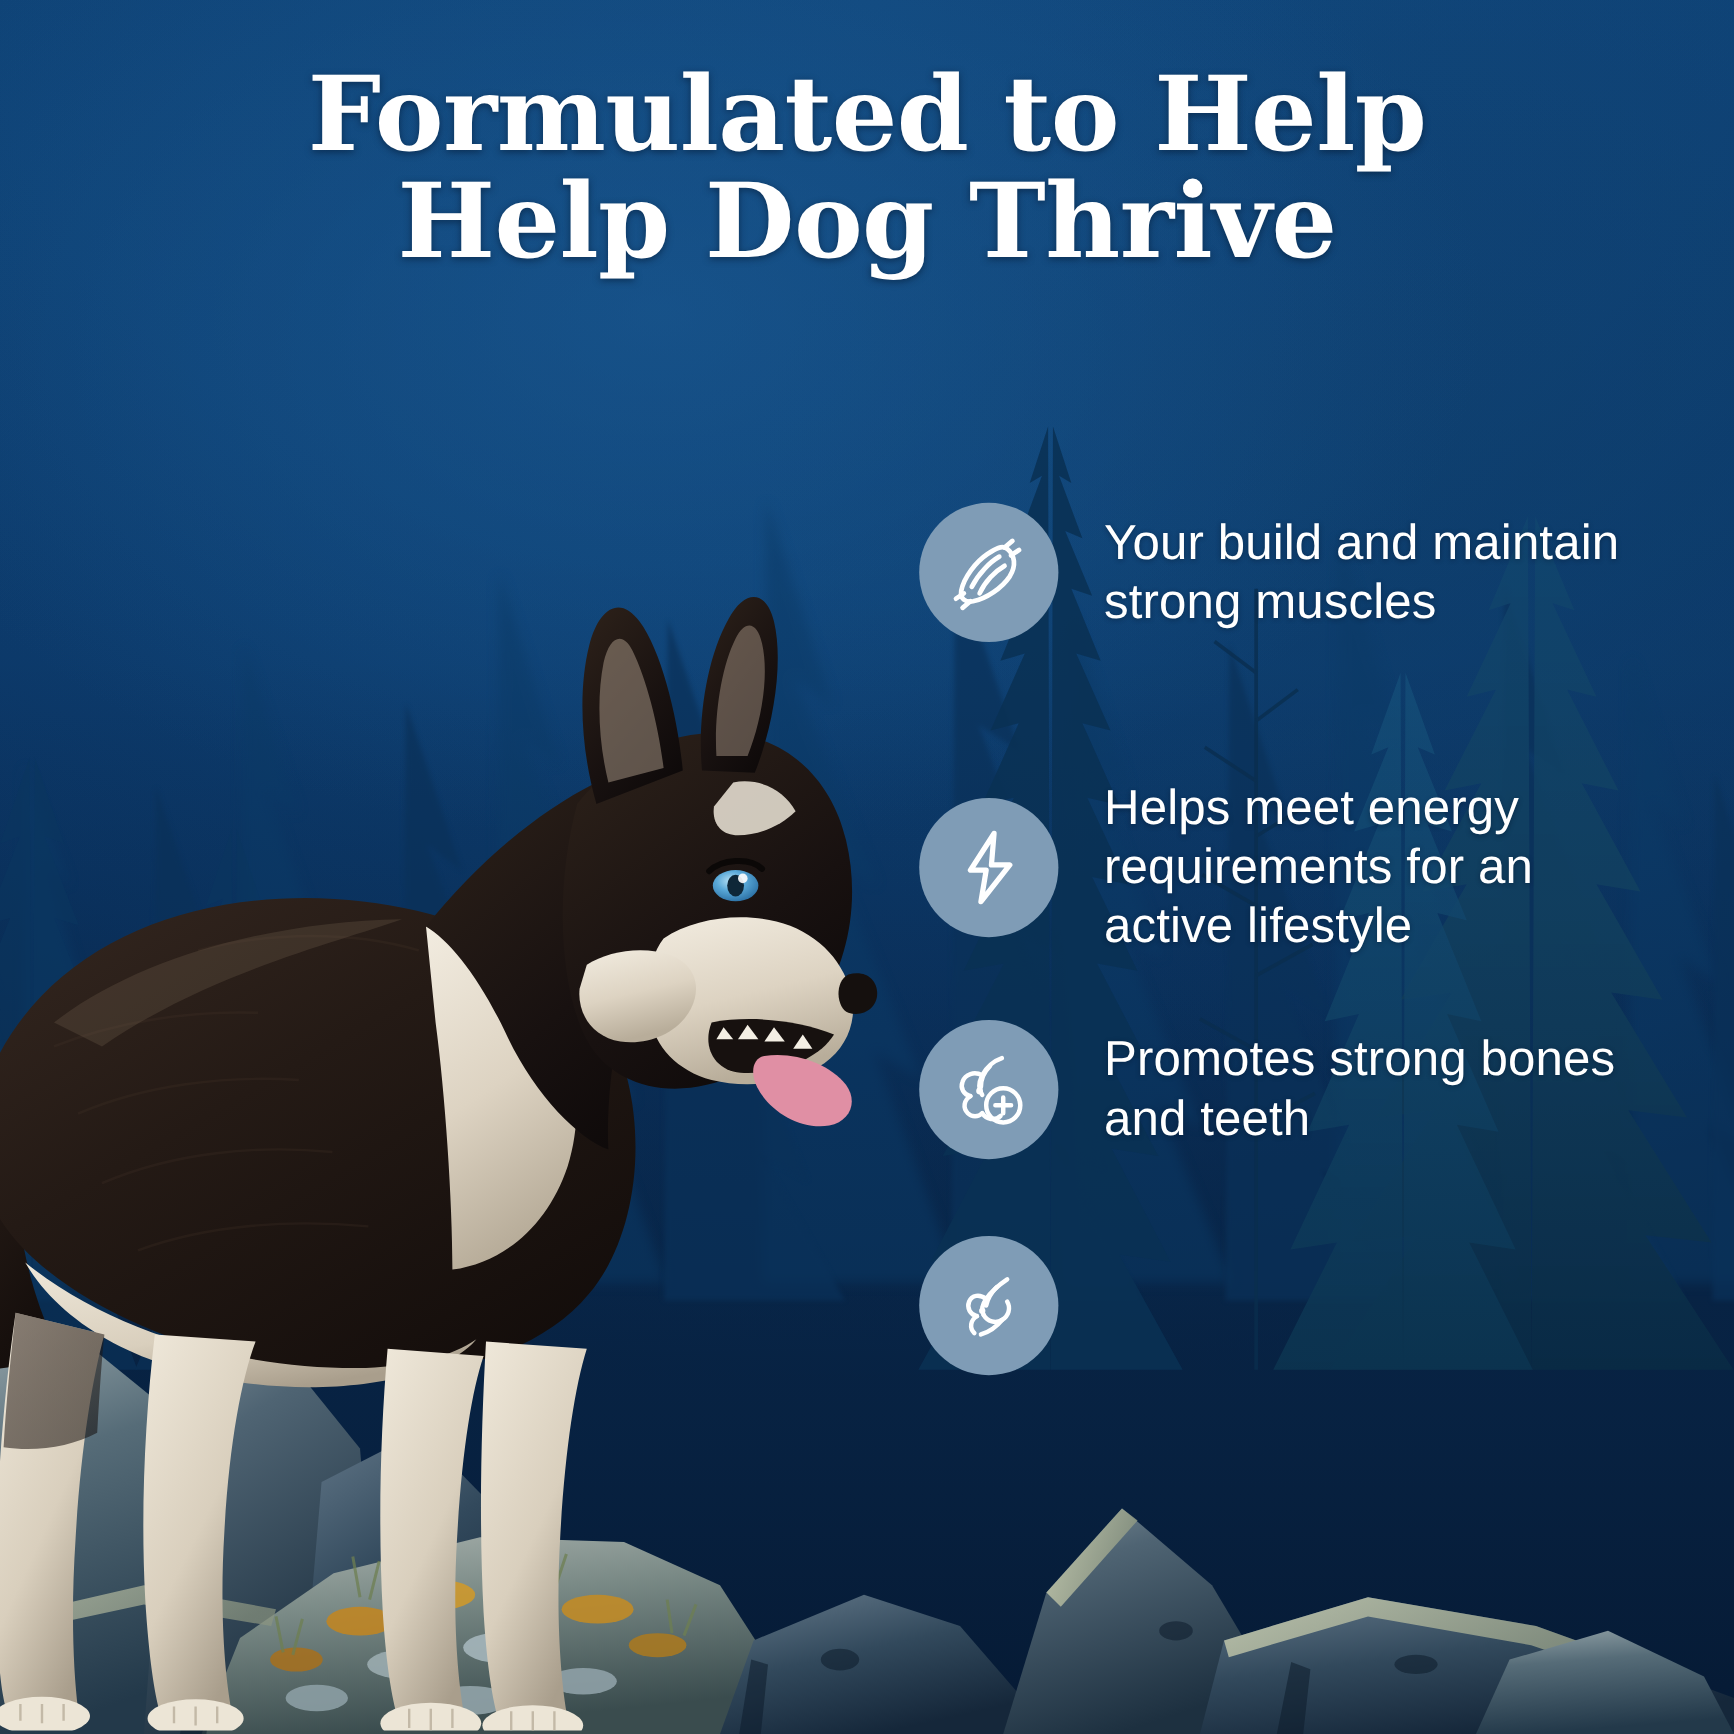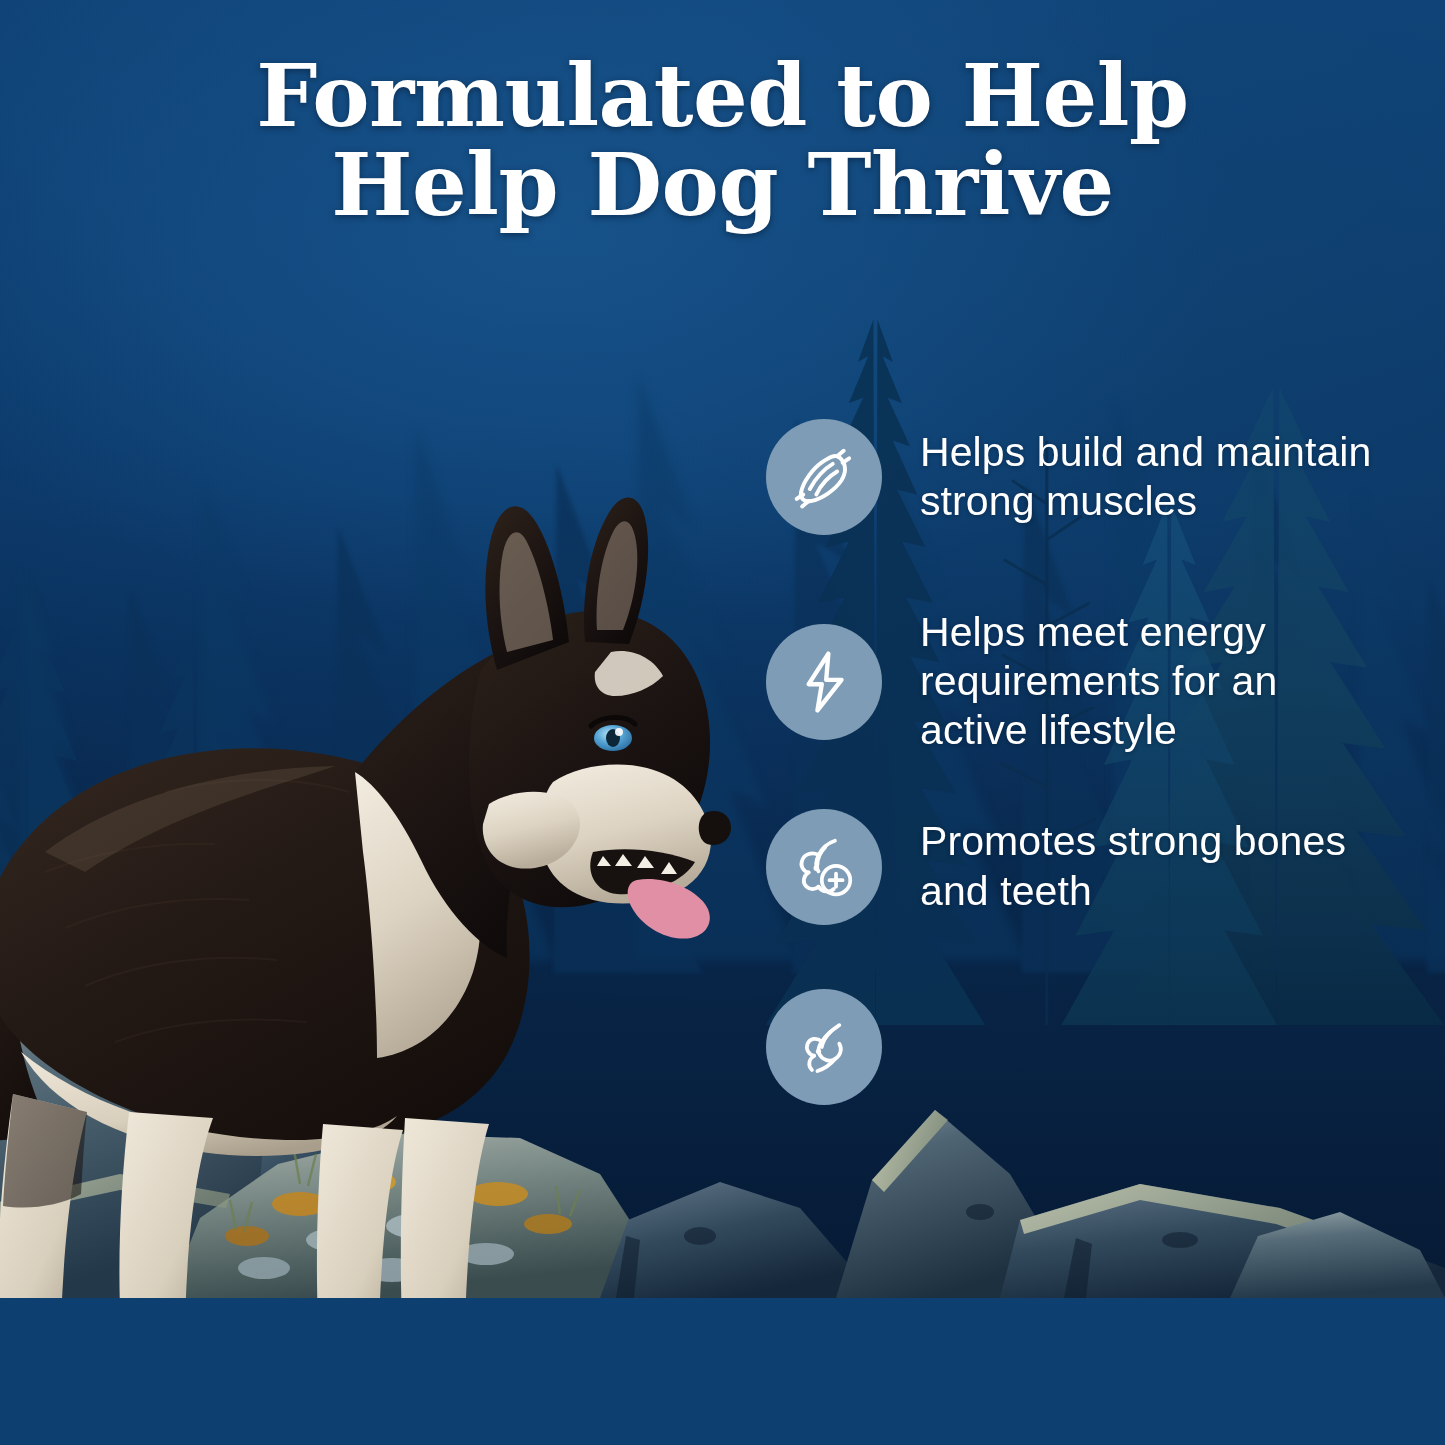--- a/index.html
+++ b/index.html
@@ -1,21 +1,21 @@
 <!DOCTYPE html>
 <html><head>
 <meta charset="utf-8">
 <style>
   * { margin:0; padding:0; box-sizing:border-box; }
   html,body { width:1445px; height:1445px; overflow:hidden; background:#0d3f70; }
   body { font-family:"Liberation Sans", sans-serif; }
 
   .poster{
     position:relative;
-    width:1445px; height:1298px;
+    width:1445px; height:1445px;
     overflow:hidden;
     background:
       radial-gradient(ellipse 120% 80% at 50% 0%, #11477c 0%, #0e4174 42%, #0b3564 75%, #09294f 100%);
   }
 
   
   .sky-haze{
     position:absolute; inset:0;
     background:
       radial-gradient(ellipse 70% 45% at 38% 18%, rgba(28,92,150,.55) 0%, rgba(16,66,116,0) 68%),
@@ -76,21 +76,21 @@
     display:flex;
     flex-direction:column;
   }
   .feature{
     display:flex;
     align-items:center;
     gap:38px;
     min-height:118px;
   }
   .f1{ margin-bottom:72px; }
-  .f2{ margin-bottom:52px; }
+  .f2{ margin-bottom:52px;margin-top:41px; }
   .f3{ margin-bottom:62px; }
 
   .icon-circle{
     flex:0 0 auto;
     width:116px; height:116px;
     border-radius:50%;
     background:#7f9cb6;
     display:flex; align-items:center; justify-content:center;
   }
   .icon-circle svg{ display:block; width:70px; height:70px; }
@@ -450,21 +450,21 @@
         <svg viewBox="0 0 64 64" fill="none" stroke="#ffffff" stroke-width="3.6" stroke-linecap="round" stroke-linejoin="round">
           <path d="M46 14 C52 19 53 27 48 35 C42 44 30 52 20 54 C14 55 10 52 11 46 C13 36 22 24 31 18 C37 14 42 11 46 14 Z"></path>
           <path d="M44 13 L50 8"></path>
           <path d="M49 19 L55 15"></path>
           <path d="M18 54 L12 59"></path>
           <path d="M13 48 L7 52"></path>
           <path d="M40 20 C33 24 24 33 19 43"></path>
           <path d="M44 27 C37 31 29 39 25 48"></path>
         </svg>
       </div>
-      <div class="feature-text">Helps build and maintain strong muscles</div>
+      <div class="feature-text">Your build and maintain strong muscles</div>
     </div>
 
     <div class="feature f2">
       <div class="icon-circle">
         <svg viewBox="0 0 64 64" fill="none" stroke="#ffffff" stroke-width="4" stroke-linecap="round" stroke-linejoin="round">
           <path d="M36 6 L18 34 L30 34 L26 58 L48 30 L34 30 Z"></path>
         </svg>
       </div>
       <div class="feature-text">Helps meet energy requirements for an active lifestyle</div>
     </div>

